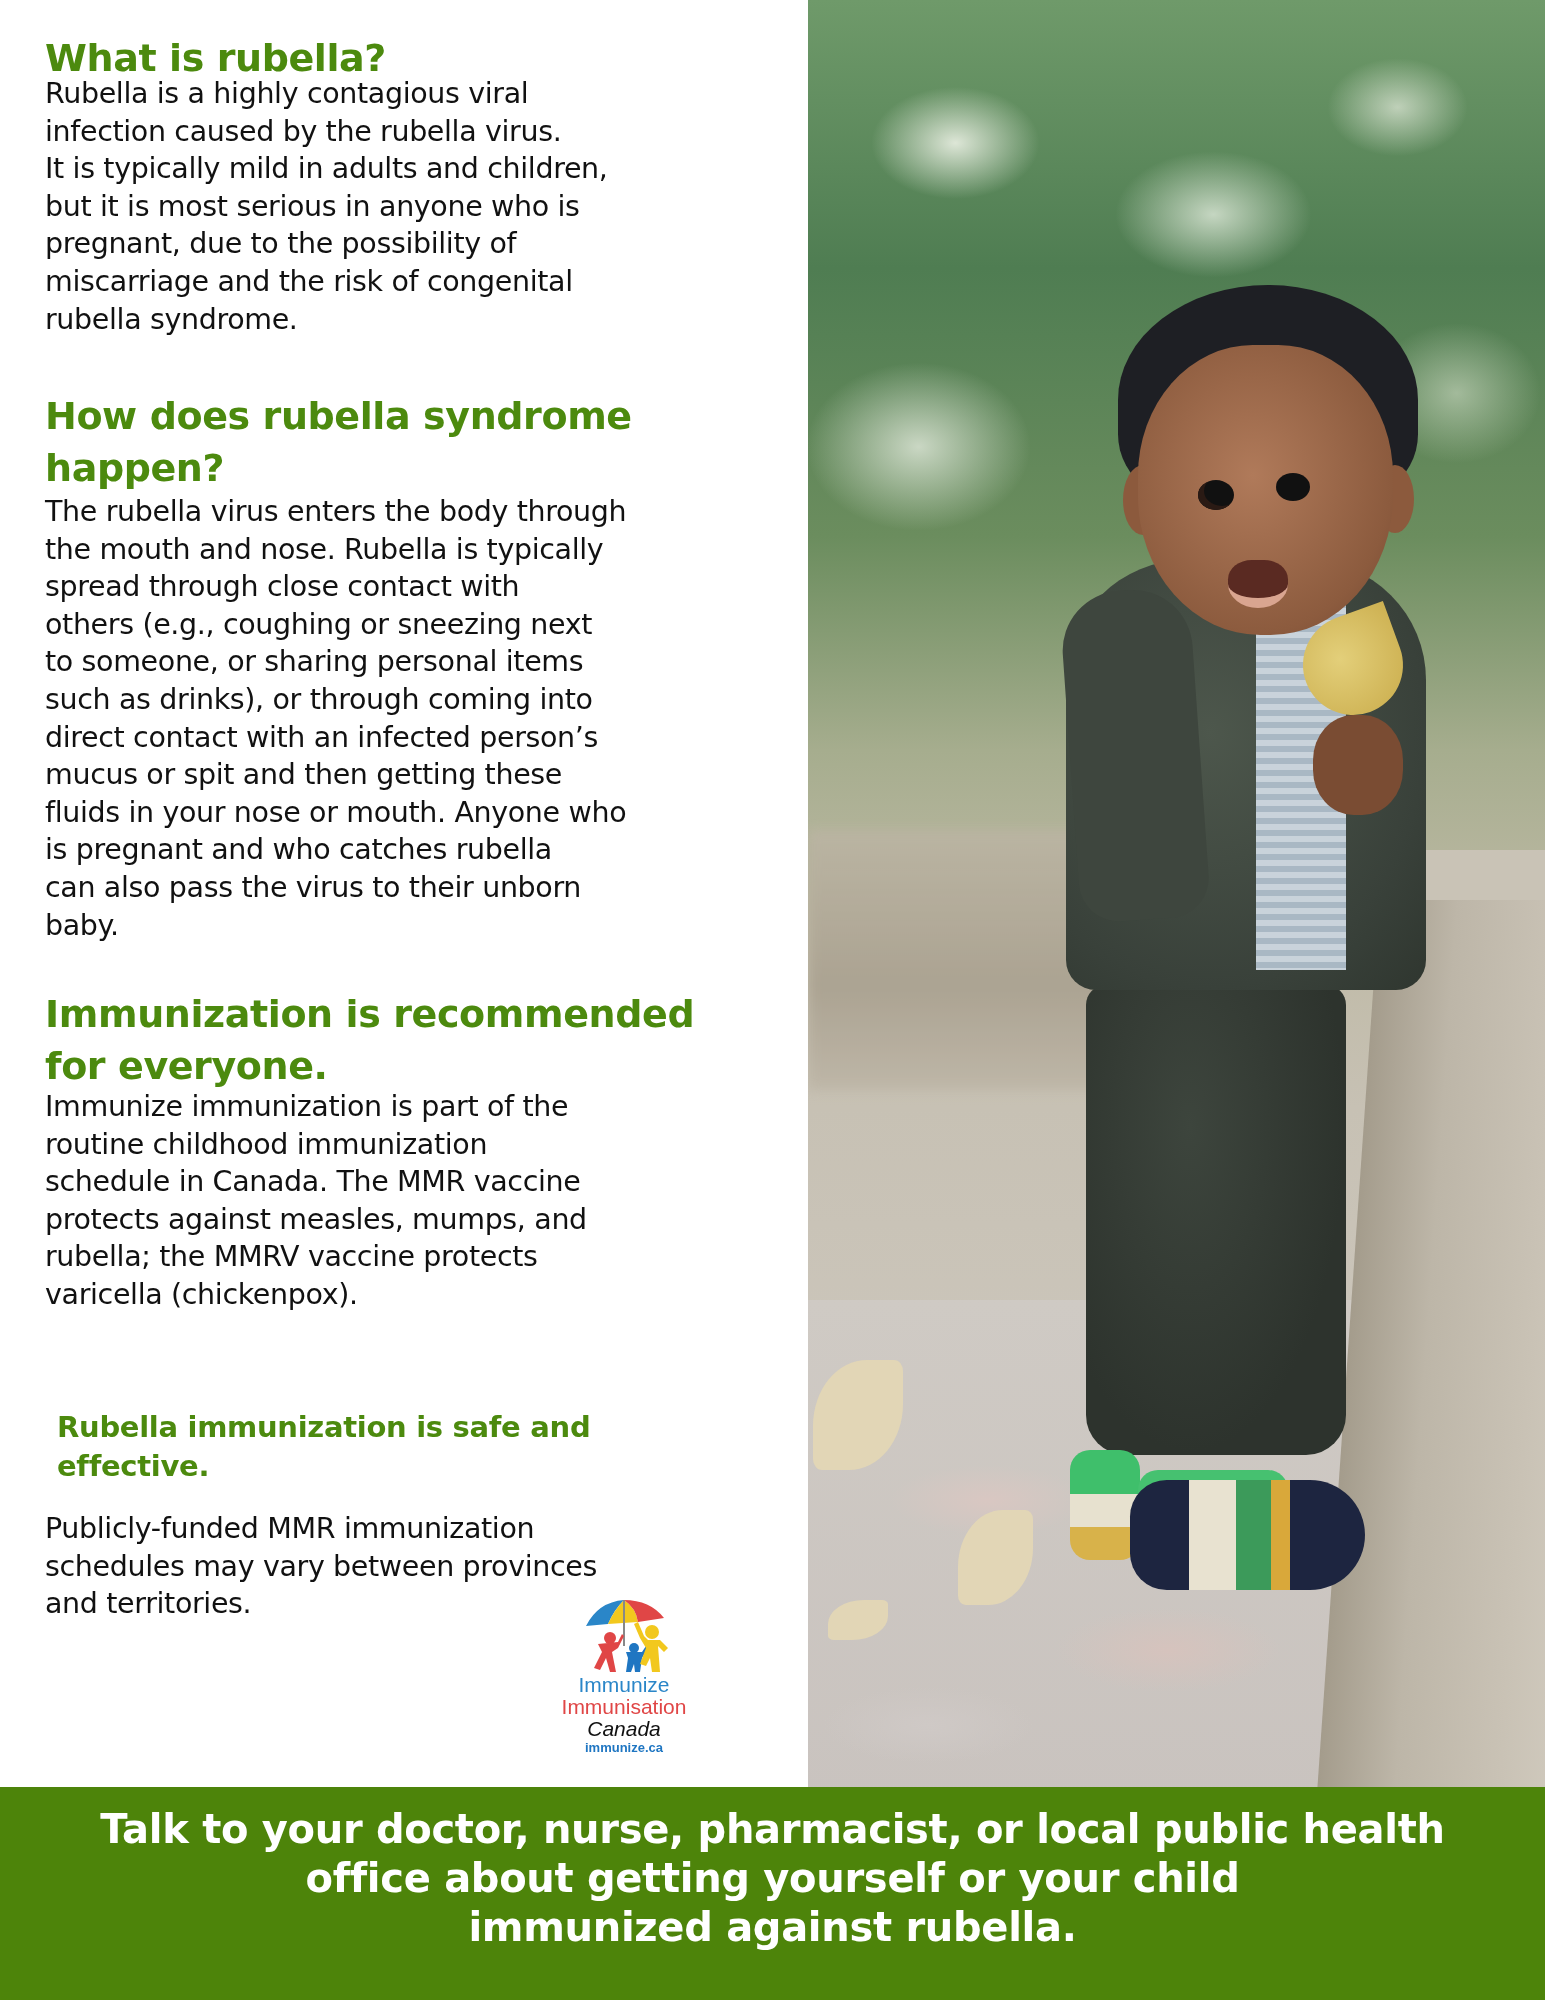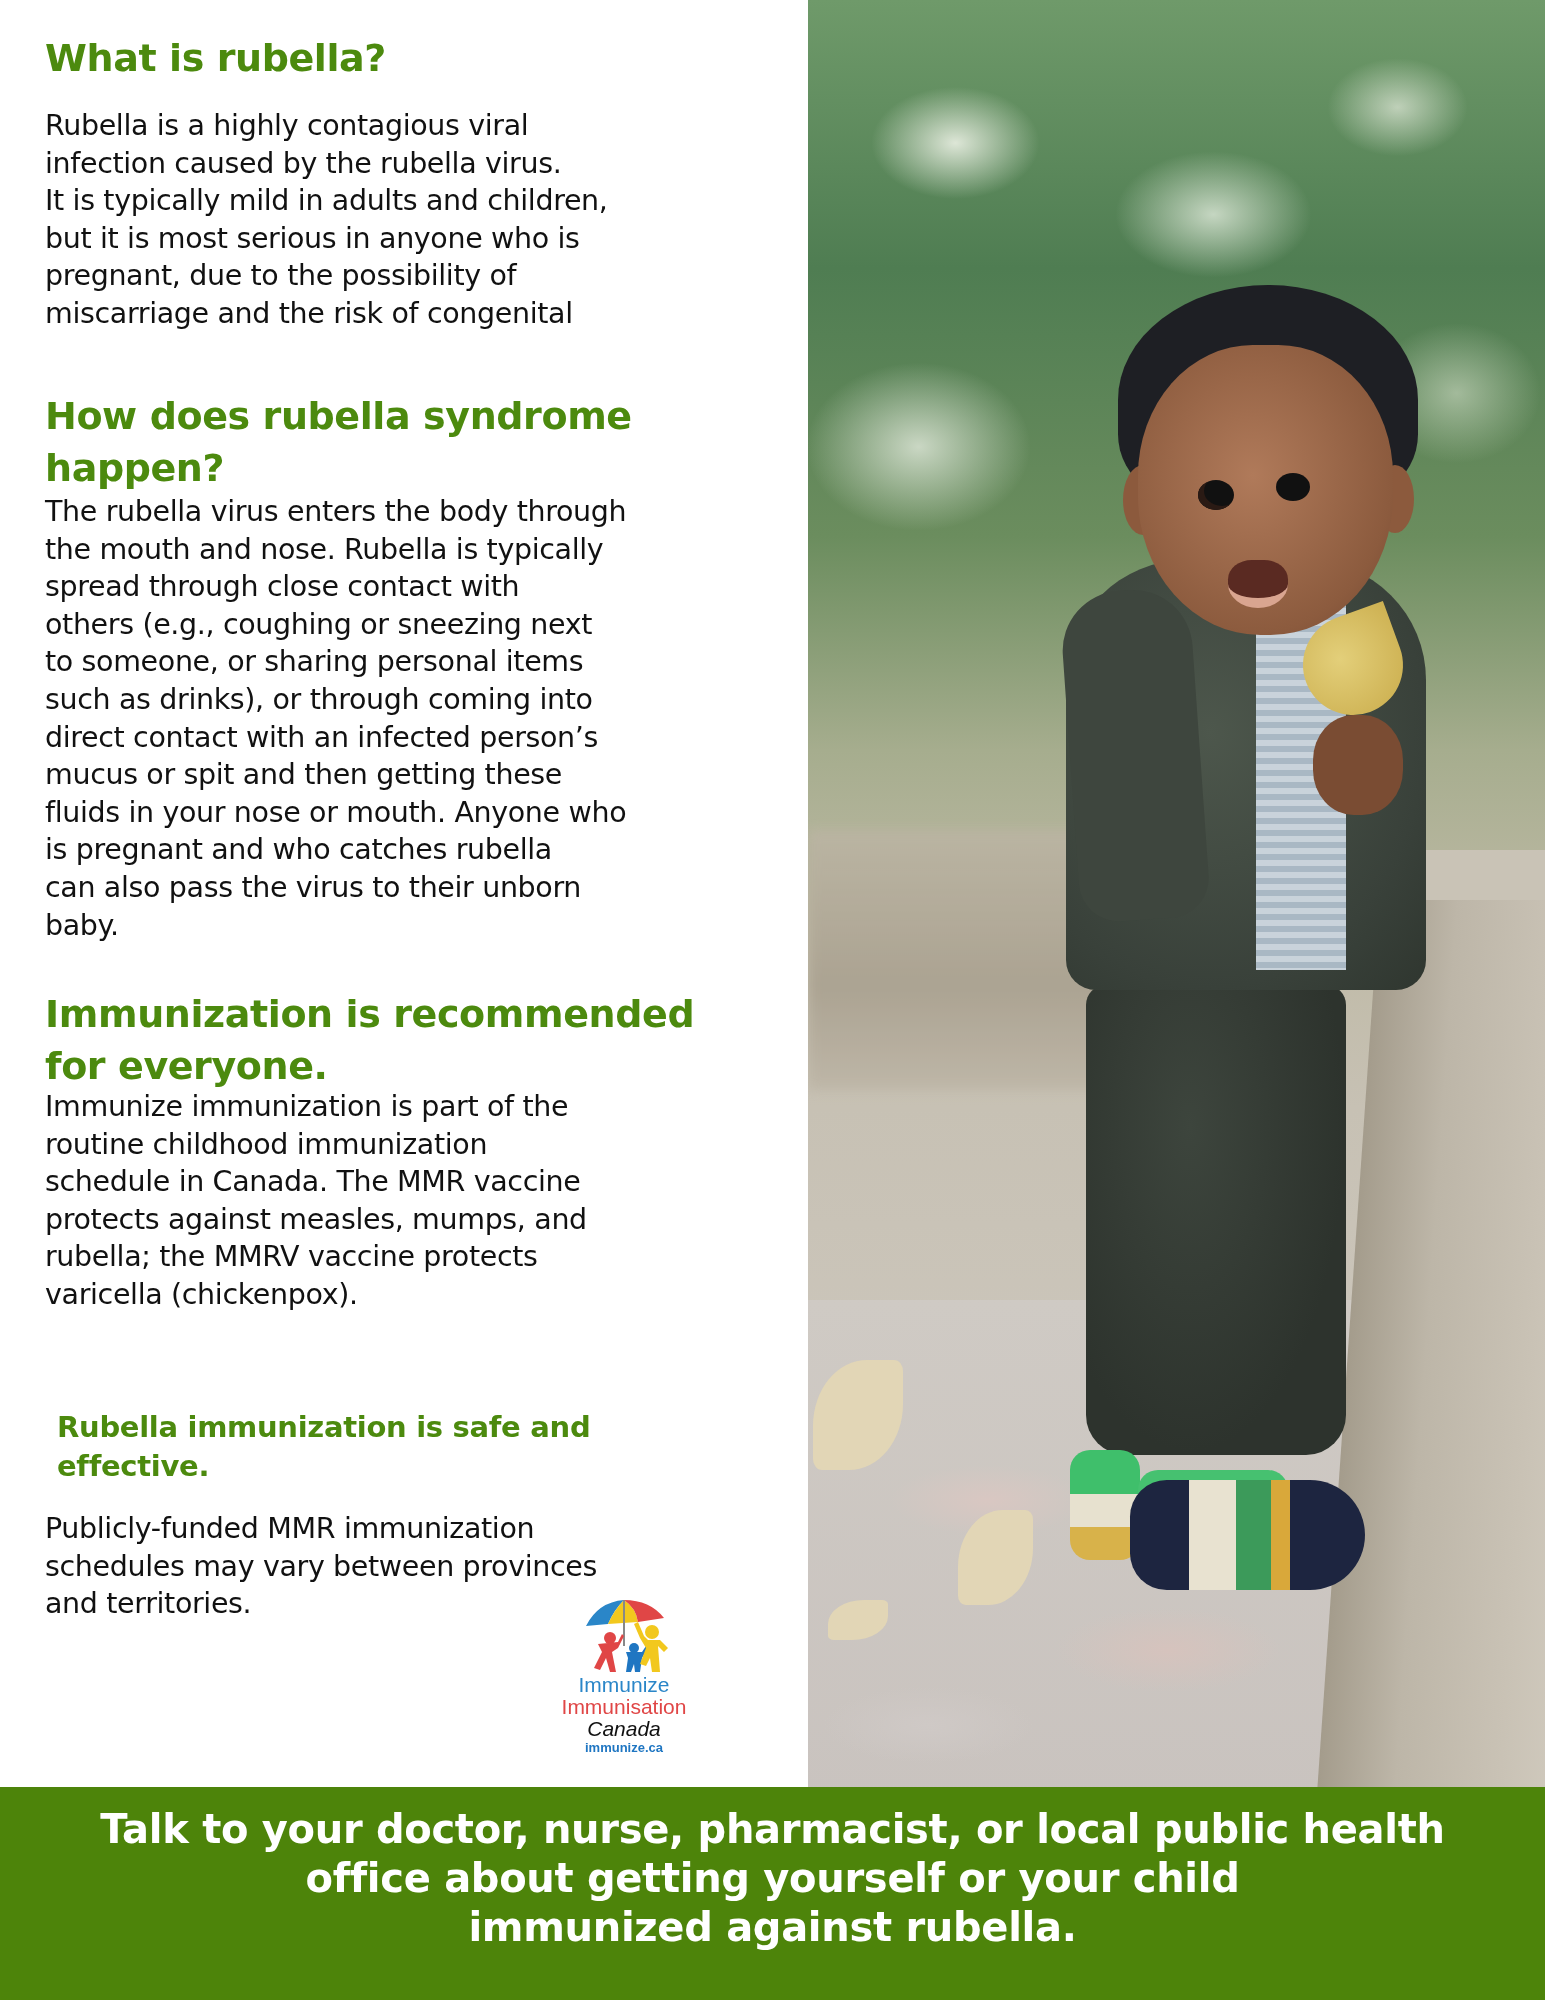--- a/index.html
+++ b/index.html
@@ -166,27 +166,28 @@
   .banner-text span { display: block; white-space: nowrap; }
 </style>
 </head>
 <body>
 
 <div class="text-col">
 
   <h1 class="h1" style="top:32px;">
     <span>What is rubella?</span>
   </h1>
-  <p class="body" style="top:75px;margin-top:32px;">
+  <p class="body" style="top:75px;">
     <span>Rubella is a highly contagious viral</span>
     <span>infection caused by the rubella virus.</span>
     <span>It is typically mild in adults and children,</span>
     <span>but it is most serious in anyone who is</span>
     <span>pregnant, due to the possibility of</span>
     <span>miscarriage and the risk of congenital</span>
+    <span>rubella syndrome.</span>
   </p>
 
   <h2 class="h1" style="top:390px;">
     <span>How does rubella syndrome</span>
     <span>happen?</span>
   </h2>
   <p class="body" style="top:493px;">
     <span>The rubella virus enters the body through</span>
     <span>the mouth and nose. Rubella is typically</span>
     <span>spread through close contact with</span>

